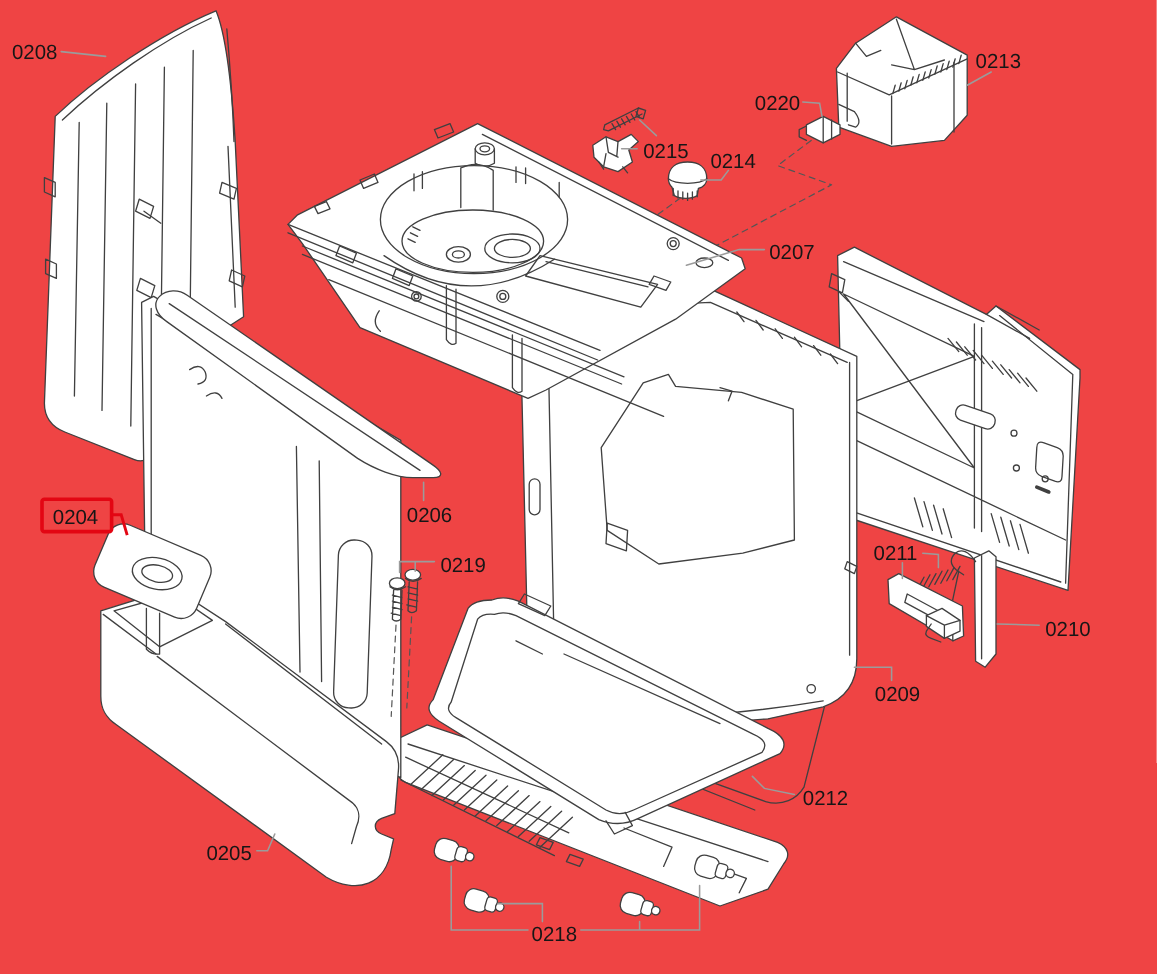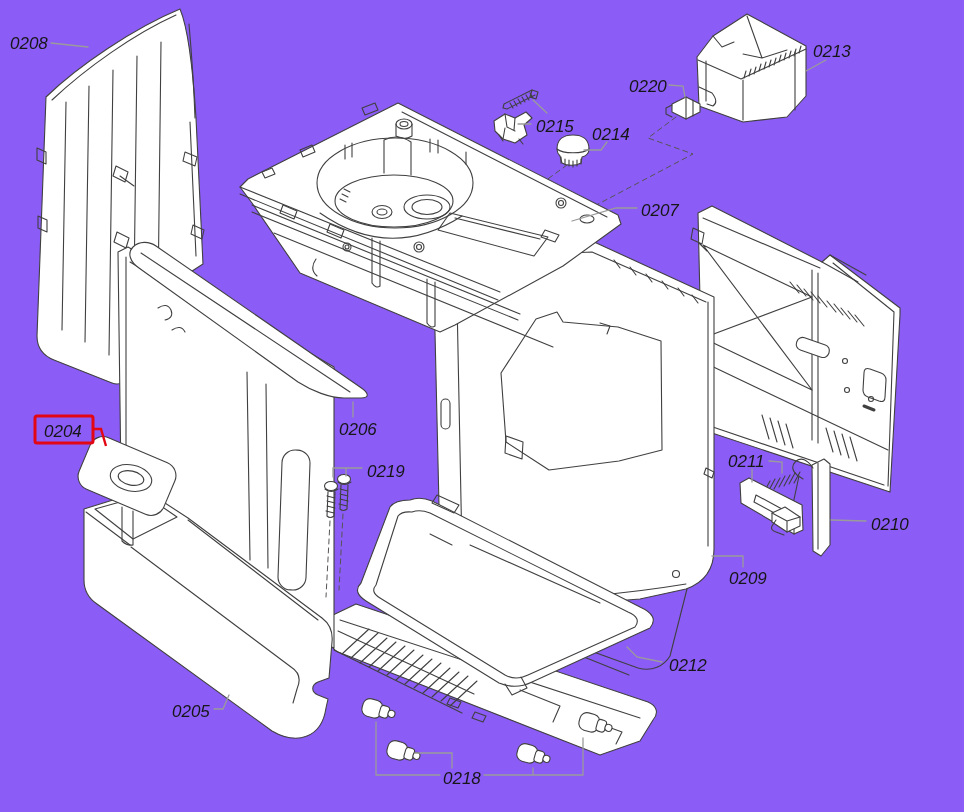--- a/index.html
+++ b/index.html
@@ -1,17 +1,17 @@
 <!DOCTYPE html>
 <html><head>
 <meta charset="utf-8">
 <style>
   html,body{margin:0;padding:0;background:#fff;}
-  #page{position:relative;width:964px;height:812px;background:#8b5cf6;overflow:hidden;
-        font-family:"Liberation Sans", sans-serif;font-style:italic;}
+  #page{position:relative;width:964px;height:812px;background:#ef4444;overflow:hidden;
+        font-family:"Liberation Sans", sans-serif;}
   svg{display:block;}
   text.part-label{font-family:"Liberation Sans", sans-serif;font-size:17px;fill:#161616;}
 </style>
 </head>
 <body>
 
 <div id="page">
 <svg viewBox="0 0 964 812" width="964" height="812">
 
   <g stroke="#404040" stroke-width="1.1" fill="none" stroke-linejoin="round" stroke-linecap="round">

